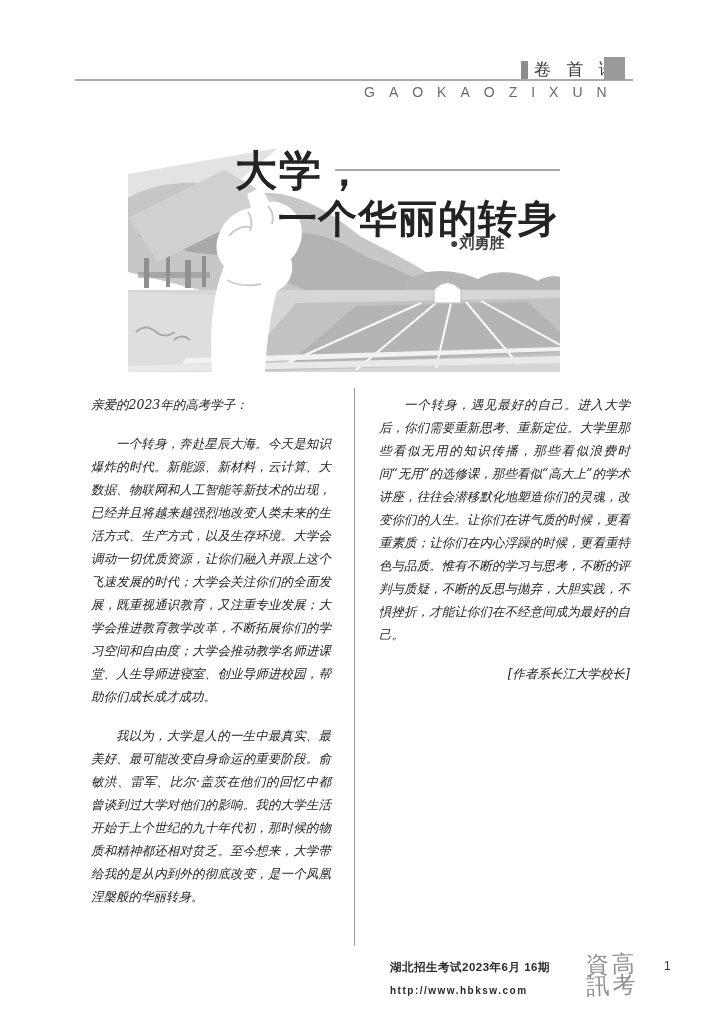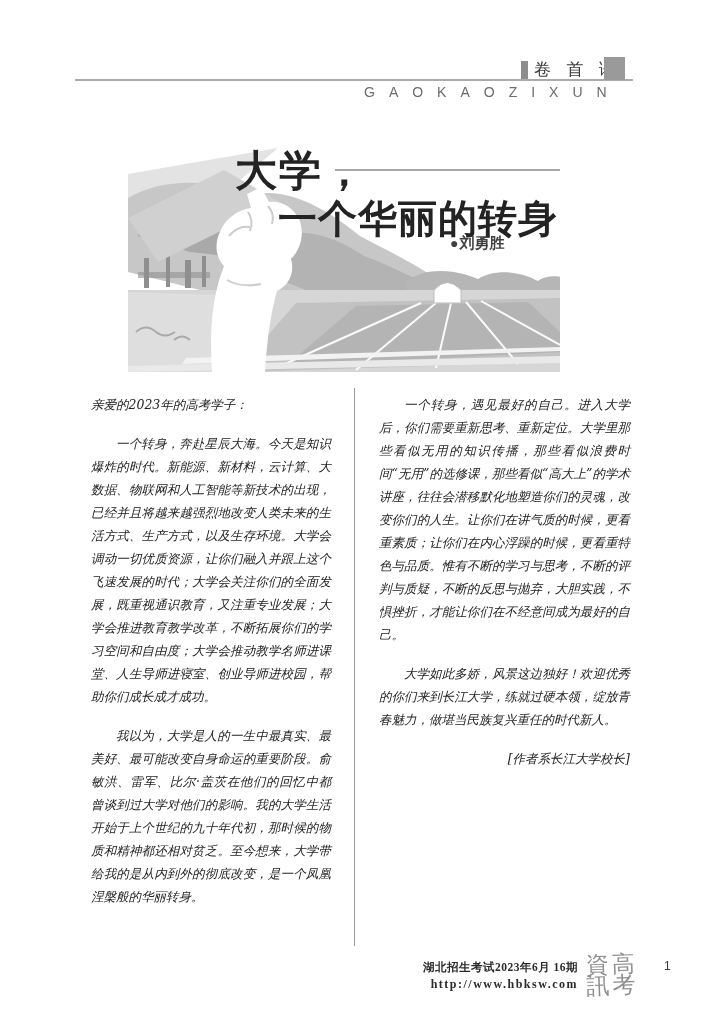--- a/index.html
+++ b/index.html
@@ -45,25 +45,25 @@
   .col-right{left:363px;width:283px;}
   .col p{
     margin:16px;font-size:12.5px;line-height:23px;text-align:justify;
     text-indent:2em;font-style:italic;color:#222;
   }
   .col p.salutation{text-indent:0;}
   .col p.byline{text-align:right;text-indent:0;margin-top:3px;}
   .divider{position:absolute;left:354px;top:388px;width:1px;height:558px;background:#9c9c9c;}
   
   .footer-text{
-    position:absolute;left:390px;top:960px;width:188px;text-align:right;
-    font-family:Liberation Serif, serif;color:#2a2a2a;
+    position:absolute;left:390px;top:960px;width:188px;
+    font-family:Liberation Sans, sans-serif;color:#2a2a2a;
   }
   .footer-issue{font-size:11.5px;font-weight:700;letter-spacing:0.5px;}
-  .footer-url{font-size:12px;font-weight:700;letter-spacing:1.5px;margin-top:2px;}
+  .footer-url{font-size:10px;font-weight:700;letter-spacing:1.5px;margin-top:10px;}
   .logo{
     position:absolute;left:585px;top:954px;width:54px;text-align:center;
     color:#8f8f8f;font-size:23px;line-height:21px;letter-spacing:3px;
     transform:rotate(-2deg);font-weight:500;
   }
   .page-num{
     position:absolute;left:664px;top:959px;
     font-family:"Liberation Sans", sans-serif;font-size:12px;color:#3a3a3a;
   }
 </style>
@@ -143,21 +143,20 @@
   <div class="col col-left">
     <p class="salutation">亲爱的2023年的高考学子：</p>
     <p>一个转身，奔赴星辰大海。今天是知识爆炸的时代。新能源、新材料，云计算、大数据、物联网和人工智能等新技术的出现，已经并且将越来越强烈地改变人类未来的生活方式、生产方式，以及生存环境。大学会调动一切优质资源，让你们融入并跟上这个飞速发展的时代；大学会关注你们的全面发展，既重视通识教育，又注重专业发展；大学会推进教育教学改革，不断拓展你们的学习空间和自由度；大学会推动教学名师进课堂、人生导师进寝室、创业导师进校园，帮助你们成长成才成功。</p>
     <p>我以为，大学是人的一生中最真实、最美好、最可能改变自身命运的重要阶段。俞敏洪、雷军、比尔·盖茨在他们的回忆中都曾谈到过大学对他们的影响。我的大学生活开始于上个世纪的九十年代初，那时候的物质和精神都还相对贫乏。至今想来，大学带给我的是从内到外的彻底改变，是一个凤凰涅槃般的华丽转身。</p>
   </div>
 
   <div class="divider"></div>
 
   <div class="col col-right">
     <p>一个转身，遇见最好的自己。进入大学后，你们需要重新思考、重新定位。大学里那些看似无用的知识传播，那些看似浪费时间“无用”的选修课，那些看似“高大上”的学术讲座，往往会潜移默化地塑造你们的灵魂，改变你们的人生。让你们在讲气质的时候，更看重素质；让你们在内心浮躁的时候，更看重特色与品质。惟有不断的学习与思考，不断的评判与质疑，不断的反思与抛弃，大胆实践，不惧挫折，才能让你们在不经意间成为最好的自己。</p>
-    <p>大学如此多娇，风景这边独好！欢迎优秀的你们来到长江大学，练就过硬本领，绽放青春魅力，做堪当民族复兴重任的时代新人。</p>
     <p class="byline">[作者系长江大学校长]</p>
   </div>
 
   <div class="footer-text">
     <div class="footer-issue">湖北招生考试2023年6月  16期</div>
     <div class="footer-url">http://www.hbksw.com</div>
   </div>
   <div class="logo">
     <div>資高</div>
     <div>訊考</div>

